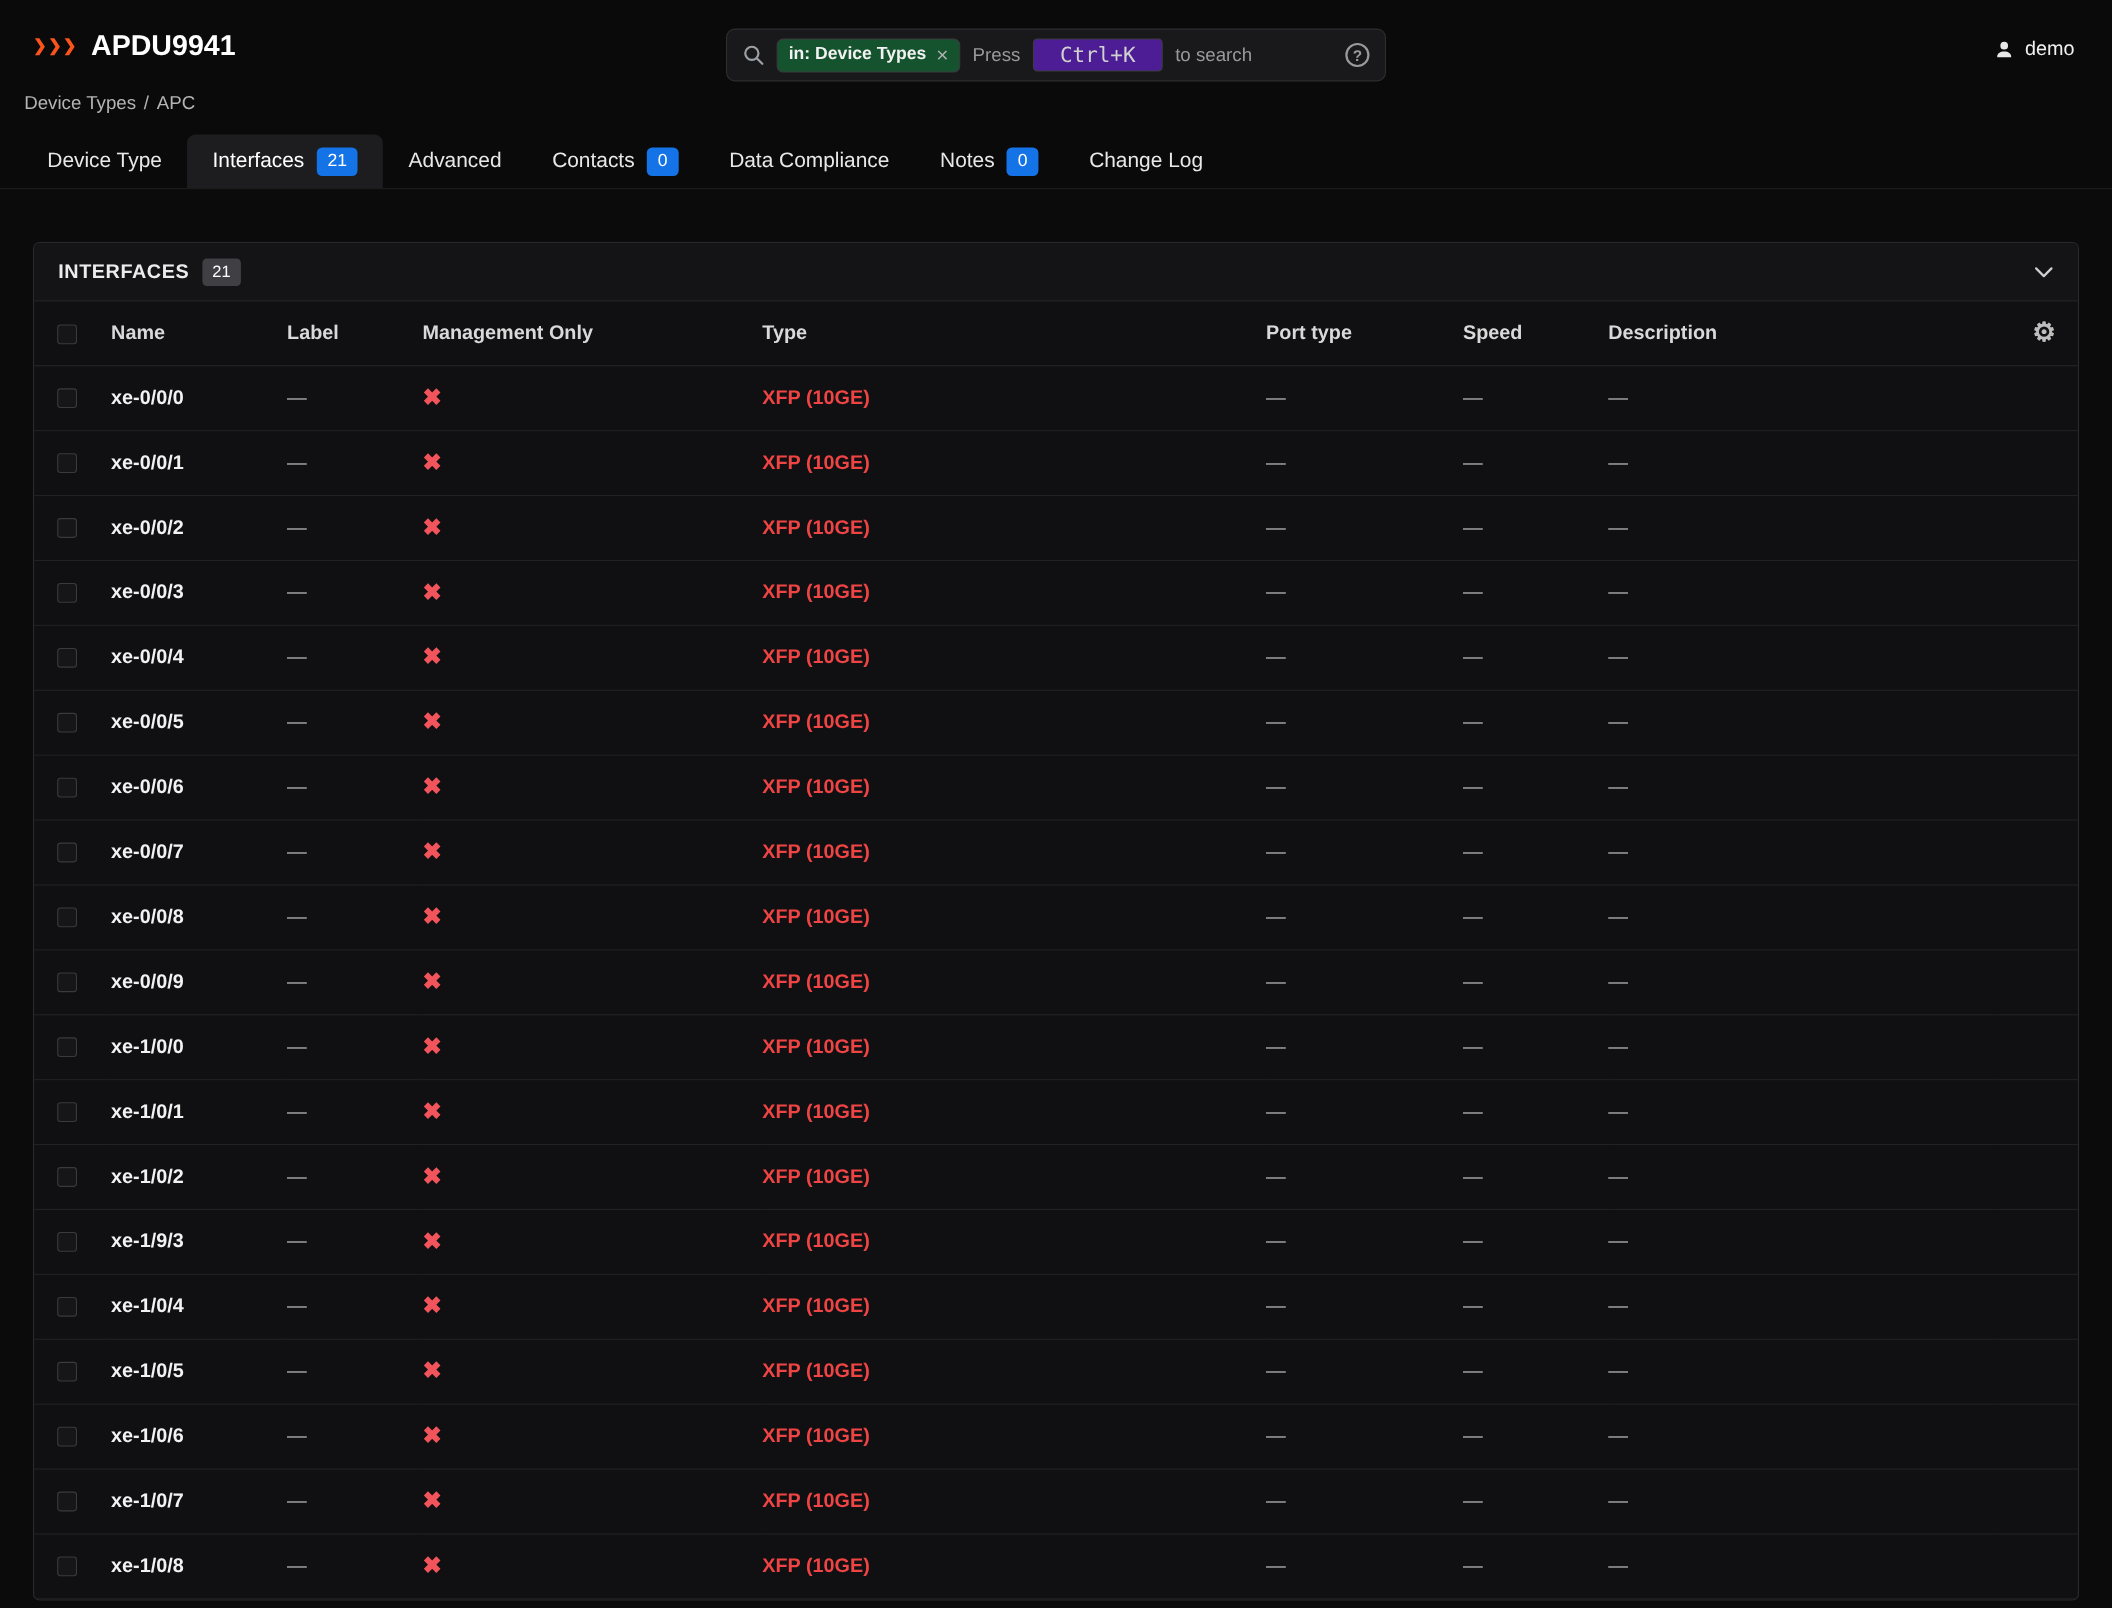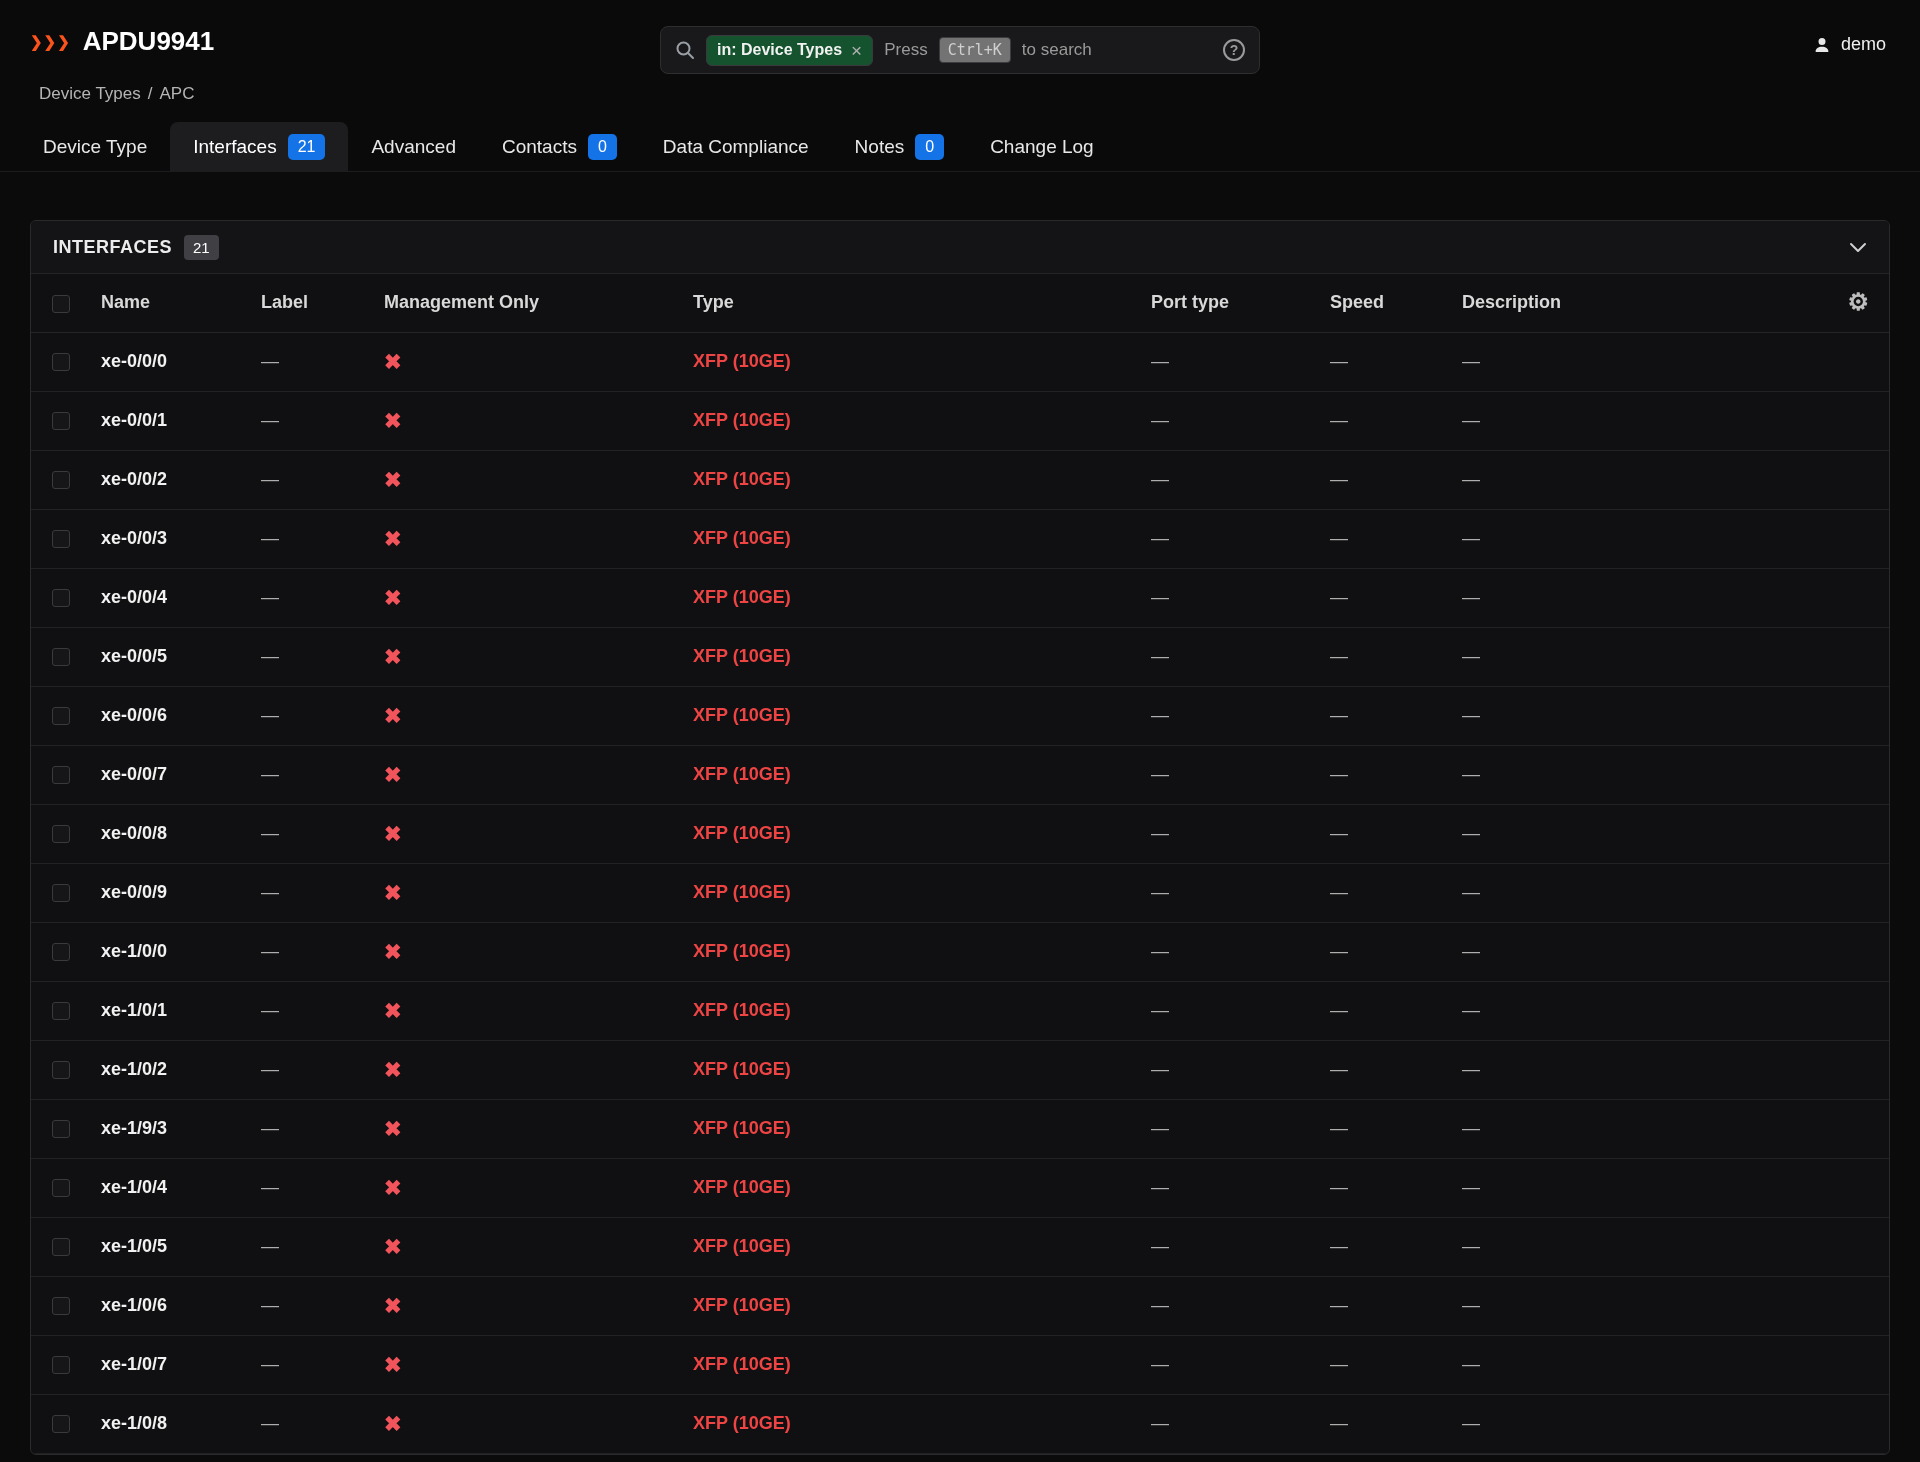--- a/index.html
+++ b/index.html
@@ -13,38 +13,38 @@
   body{
     background:#0b0b0c;
     color:#e8e8e8;
     font-family:"Liberation Sans", sans-serif;
   }
   
   .topbar{position:relative;height:122px;background:#0a0a0b;}
   .brand{position:absolute;left:30px;top:26px;display:flex;align-items:center;gap:12px;}
   .brand-arrows{color:var(--brand-orange);font-size:15px;font-weight:bold;letter-spacing:1px;line-height:1;}
   .brand-title{font-size:26px;font-weight:bold;color:#ffffff;}
-  .breadcrumb{position:absolute;left:39px;top:84px;font-size:17px;color:#b5b5b5;display:flex;gap:7px;}
+  .breadcrumb{position:absolute;left:22px;top:84px;font-size:17px;color:#b5b5b5;display:flex;gap:7px;}
   .breadcrumb .crumb{color:#b5b5b5;cursor:pointer;}
   
   .searchbar{
     position:absolute;left:660px;top:26px;width:600px;height:48px;
     background:#19191b;border:1px solid #2e2e31;border-radius:8px;
     display:flex;align-items:center;padding:0 14px;gap:11px;
   }
   .search-icon{display:flex;align-items:center;}
   .search-chip{
     display:flex;align-items:center;gap:9px;background:#14532d;border:1px solid #3a3a3e;
     border-radius:6px;padding:5px 10px;font-size:16px;font-weight:bold;color:#f2f2f2;
   }
   .chip-close{color:#b0b0b0;font-size:19px;line-height:1;font-weight:normal;cursor:pointer;}
   .search-hint{color:#9a9a9a;font-size:17px;}
   kbd.kbd{
-    font-family:"DejaVu Sans Mono", monospace;font-size:15px;color:#d0d0d0;
-    background:#737373;border:1px solid #3c3c40;border-radius:4px;padding:3px 8px;
+    font-family:"DejaVu Sans Mono", monospace;font-size:19px;color:#d0d0d0;
+    background:#4c1d95;border:1px solid #3c3c40;border-radius:4px;padding:3px 24px;
   }
   .help-icon{
     margin-left:auto;width:22px;height:22px;border:2px solid #9a9a9a;border-radius:50%;
     color:#9a9a9a;font-size:14px;font-weight:bold;display:flex;align-items:center;justify-content:center;
   }
   
   .user{position:absolute;right:34px;top:34px;display:flex;align-items:center;gap:9px;font-size:18px;color:#f0f0f0;cursor:pointer;}
   
   .tabbar{display:flex;align-items:stretch;height:50px;padding-left:20px;border-bottom:1px solid #1d1d1f;background:#0a0a0b;}
   .tab{display:flex;align-items:center;gap:11px;padding:0 23px;font-size:19px;color:#e8e8e8;cursor:pointer;white-space:nowrap;}

